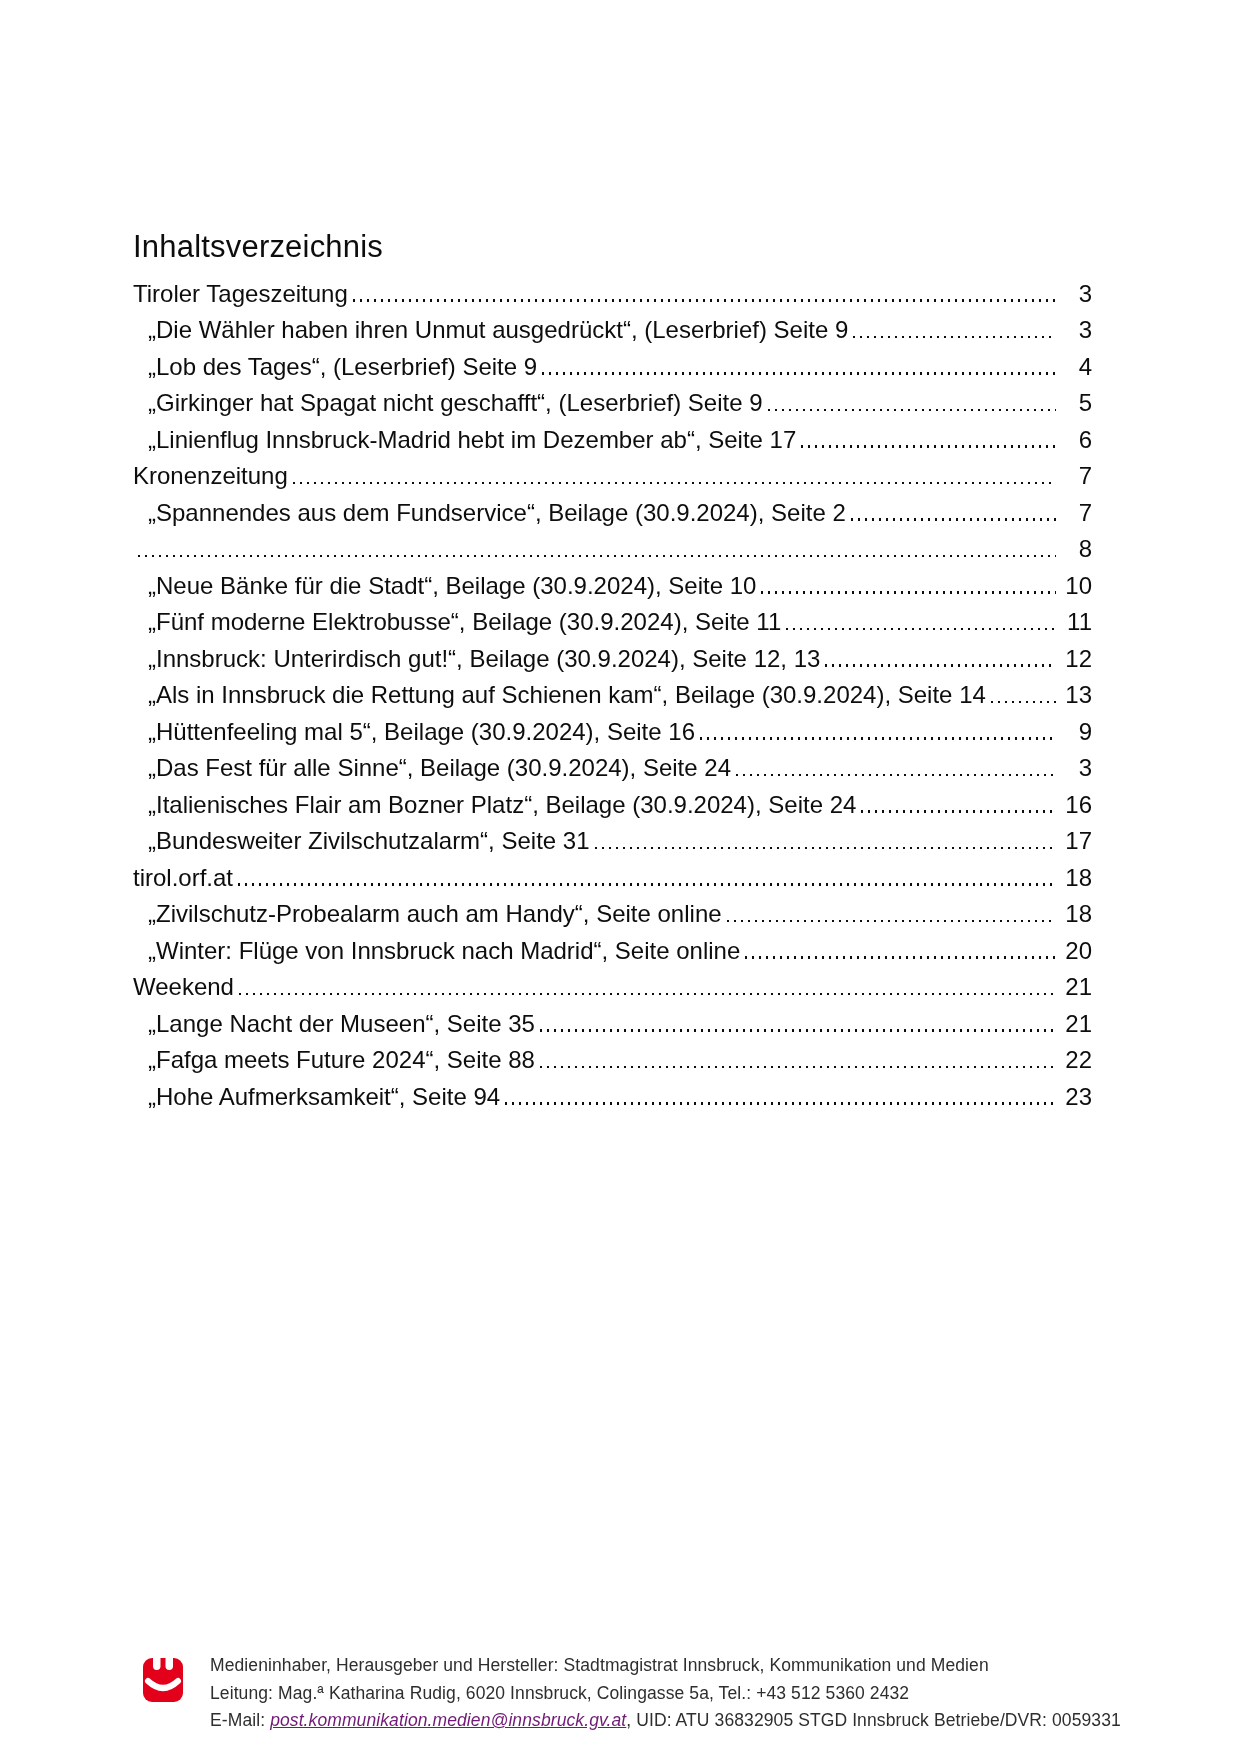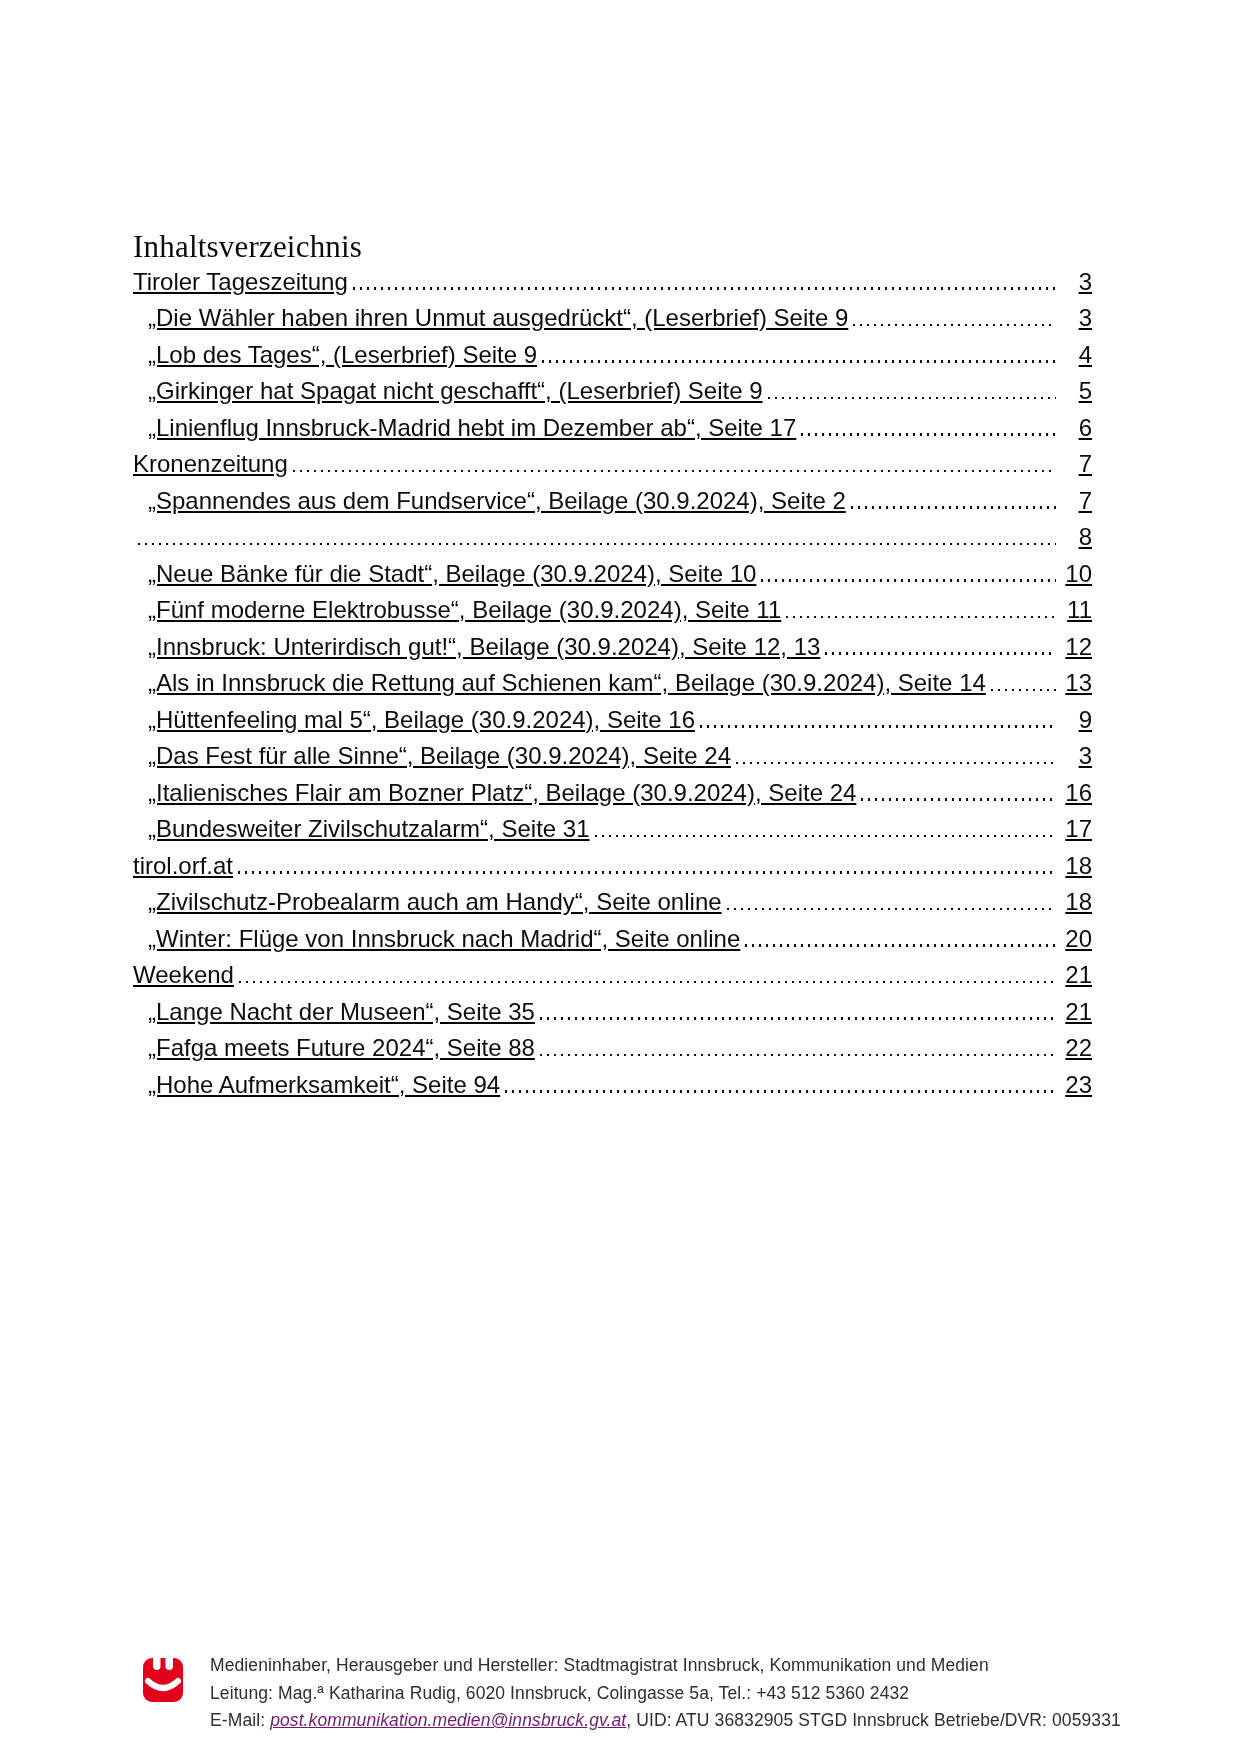--- a/index.html
+++ b/index.html
@@ -14,32 +14,31 @@
     height: 1754px;
     background: #ffffff;
     font-family: "Liberation Sans", sans-serif;
     color: #000000;
     overflow: hidden;
   }
   .doc-title {
     position: absolute;
     left: 133px;
     top: 208px;
-    font-family: Liberation Serif, serif;
+    font-family: Liberation Sans, sans-serif;
     font-size: 31px;
     font-weight: 400;
     color: #0d0d0d;
     letter-spacing: 0.2px;
   }
   .toc {
     position: absolute;
     left: 133px;
-    top: 260px;
+    top: 272px;
     width: 959px; 
-    text-decoration: underline;
   }
   .toc-row {
     display: flex;
     align-items: flex-end;
     height: 36.5px;
     font-size: 24px;
     line-height: 30px;
     color: #0d0d0d;
     cursor: pointer;
     text-decoration: none;

